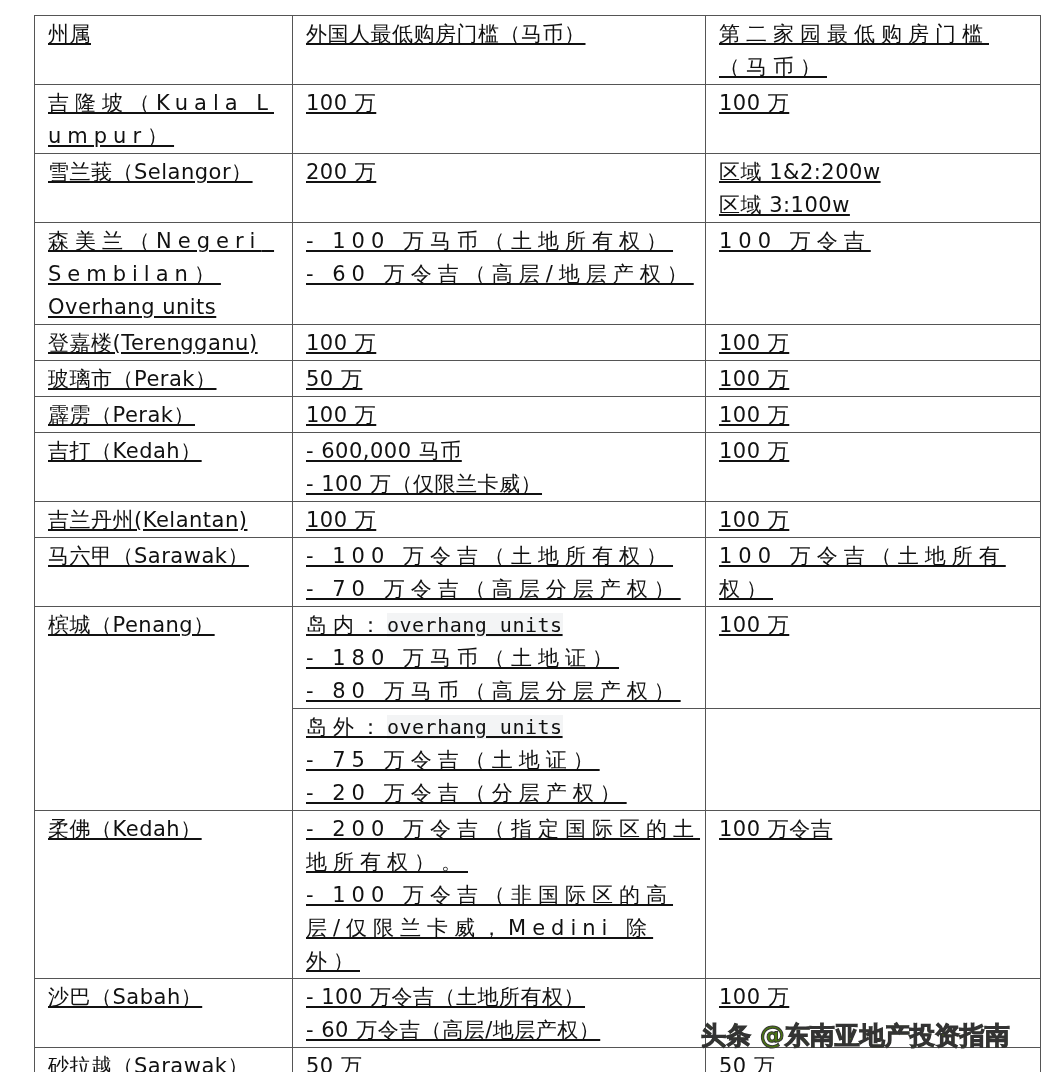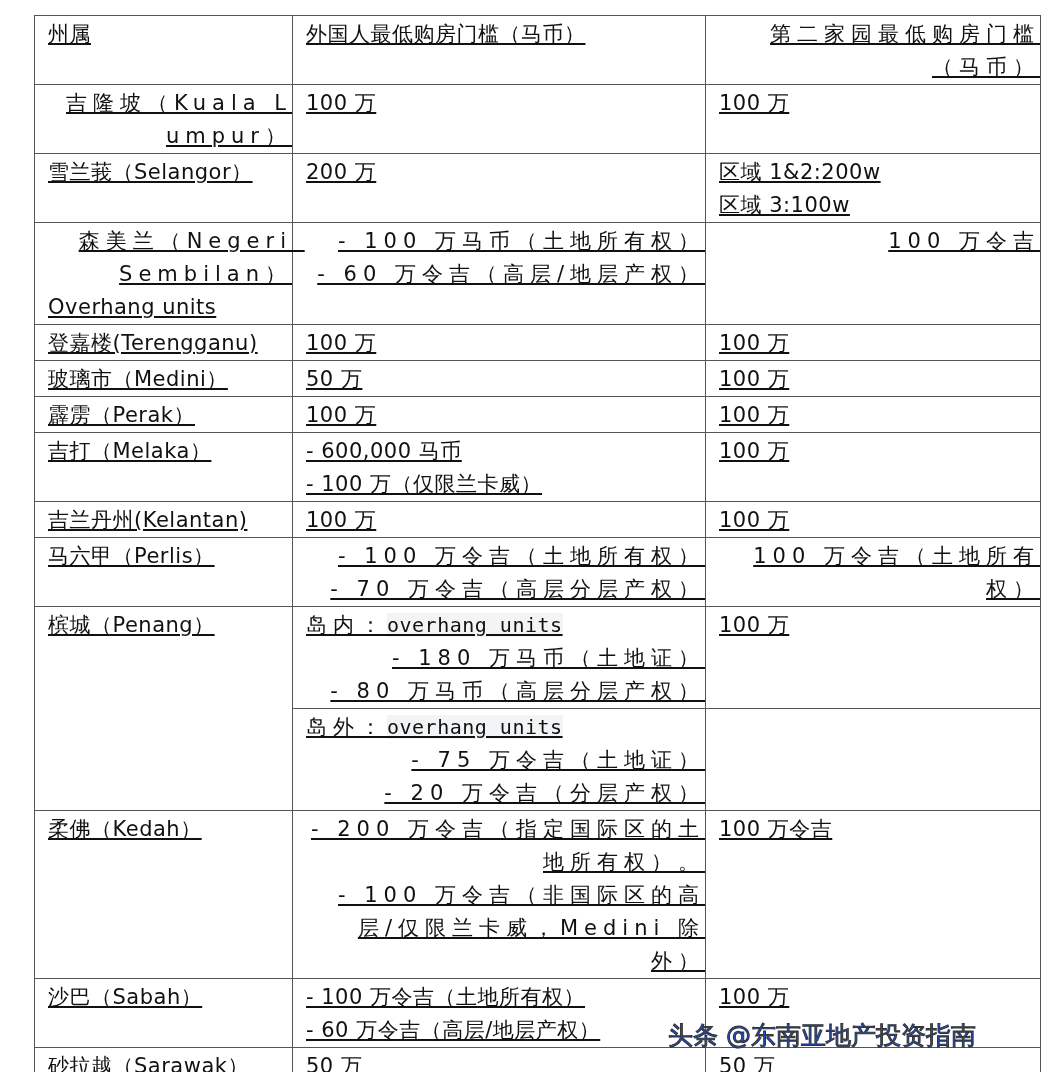--- a/index.html
+++ b/index.html
@@ -17,28 +17,28 @@
     line-height: 33px;
     letter-spacing: 0.5px;
     word-break: break-all;
     text-decoration: underline;
   }
   col.c1 { width: 258px; }
   col.c2 { width: 413px; }
   col.c3 { width: 335px; }
   td.mid { vertical-align: middle; }
   .line { display: block; white-space: pre-wrap; }
-  .spaced { letter-spacing: 6px; text-align: right; }
+  .spaced { letter-spacing: 6px; }
   .hl { background: #f3f4f5; }
   .mono { font-family: "DejaVu Sans Mono", "Liberation Mono", monospace; font-size: 20px; }
   .watermark {
-    position: absolute; left: 668px; top: 1019px;
-    font-size: 25px; color: #1d4ed8;
+    position: absolute; left: 701px; top: 1019px;
+    font-size: 25px; color: #4d7c0f;
     -webkit-text-stroke: 1px #333;
-    letter-spacing: 0px; white-space: nowrap;
+    letter-spacing: 0px; white-space: nowrap; font-weight: bold;
   }
 </style>
 </head>
 <body>
 
 <table class="policy">
   <colgroup>
       <col class="c1">
       <col class="c2">
       <col class="c3">
@@ -102,21 +102,21 @@
     <td>
           <span class="line">100 万</span>
         </td>
     <td>
           <span class="line">100 万</span>
         </td>
   </tr>
 
   <tr style="height:34px">
     <td>
-          <span class="line">玻璃市（Medini）</span>
+          <span class="line">玻璃市（Perak）</span>
         </td>
     <td>
           <span class="line">50 万</span>
         </td>
     <td>
           <span class="line">100 万</span>
         </td>
   </tr>
 
   <tr style="height:34px">
@@ -126,21 +126,21 @@
     <td>
           <span class="line">100 万</span>
         </td>
     <td>
           <span class="line">100 万</span>
         </td>
   </tr>
 
   <tr style="height:68px">
     <td>
-          <span class="line">吉打（Melaka）</span>
+          <span class="line">吉打（Kedah）</span>
         </td>
     <td>
       <span class="line">- 600,000 马币</span>
       <span class="line">- 100 万（仅限兰卡威）</span>
     </td>
     <td>
           <span class="line">100 万</span>
         </td>
   </tr>
 
@@ -151,21 +151,21 @@
     <td>
           <span class="line">100 万</span>
         </td>
     <td>
           <span class="line">100 万</span>
         </td>
   </tr>
 
   <tr style="height:67px">
     <td>
-          <span class="line">马六甲（Perlis）</span>
+          <span class="line">马六甲（Sarawak）</span>
         </td>
     <td>
       <span class="line spaced">- 100 万令吉（土地所有权）</span>
       <span class="line spaced">- 70 万令吉（高层分层产权）</span>
     </td>
     <td>
           <span class="line spaced">100 万令吉（土地所有权）</span>
         </td>
   </tr>
 

